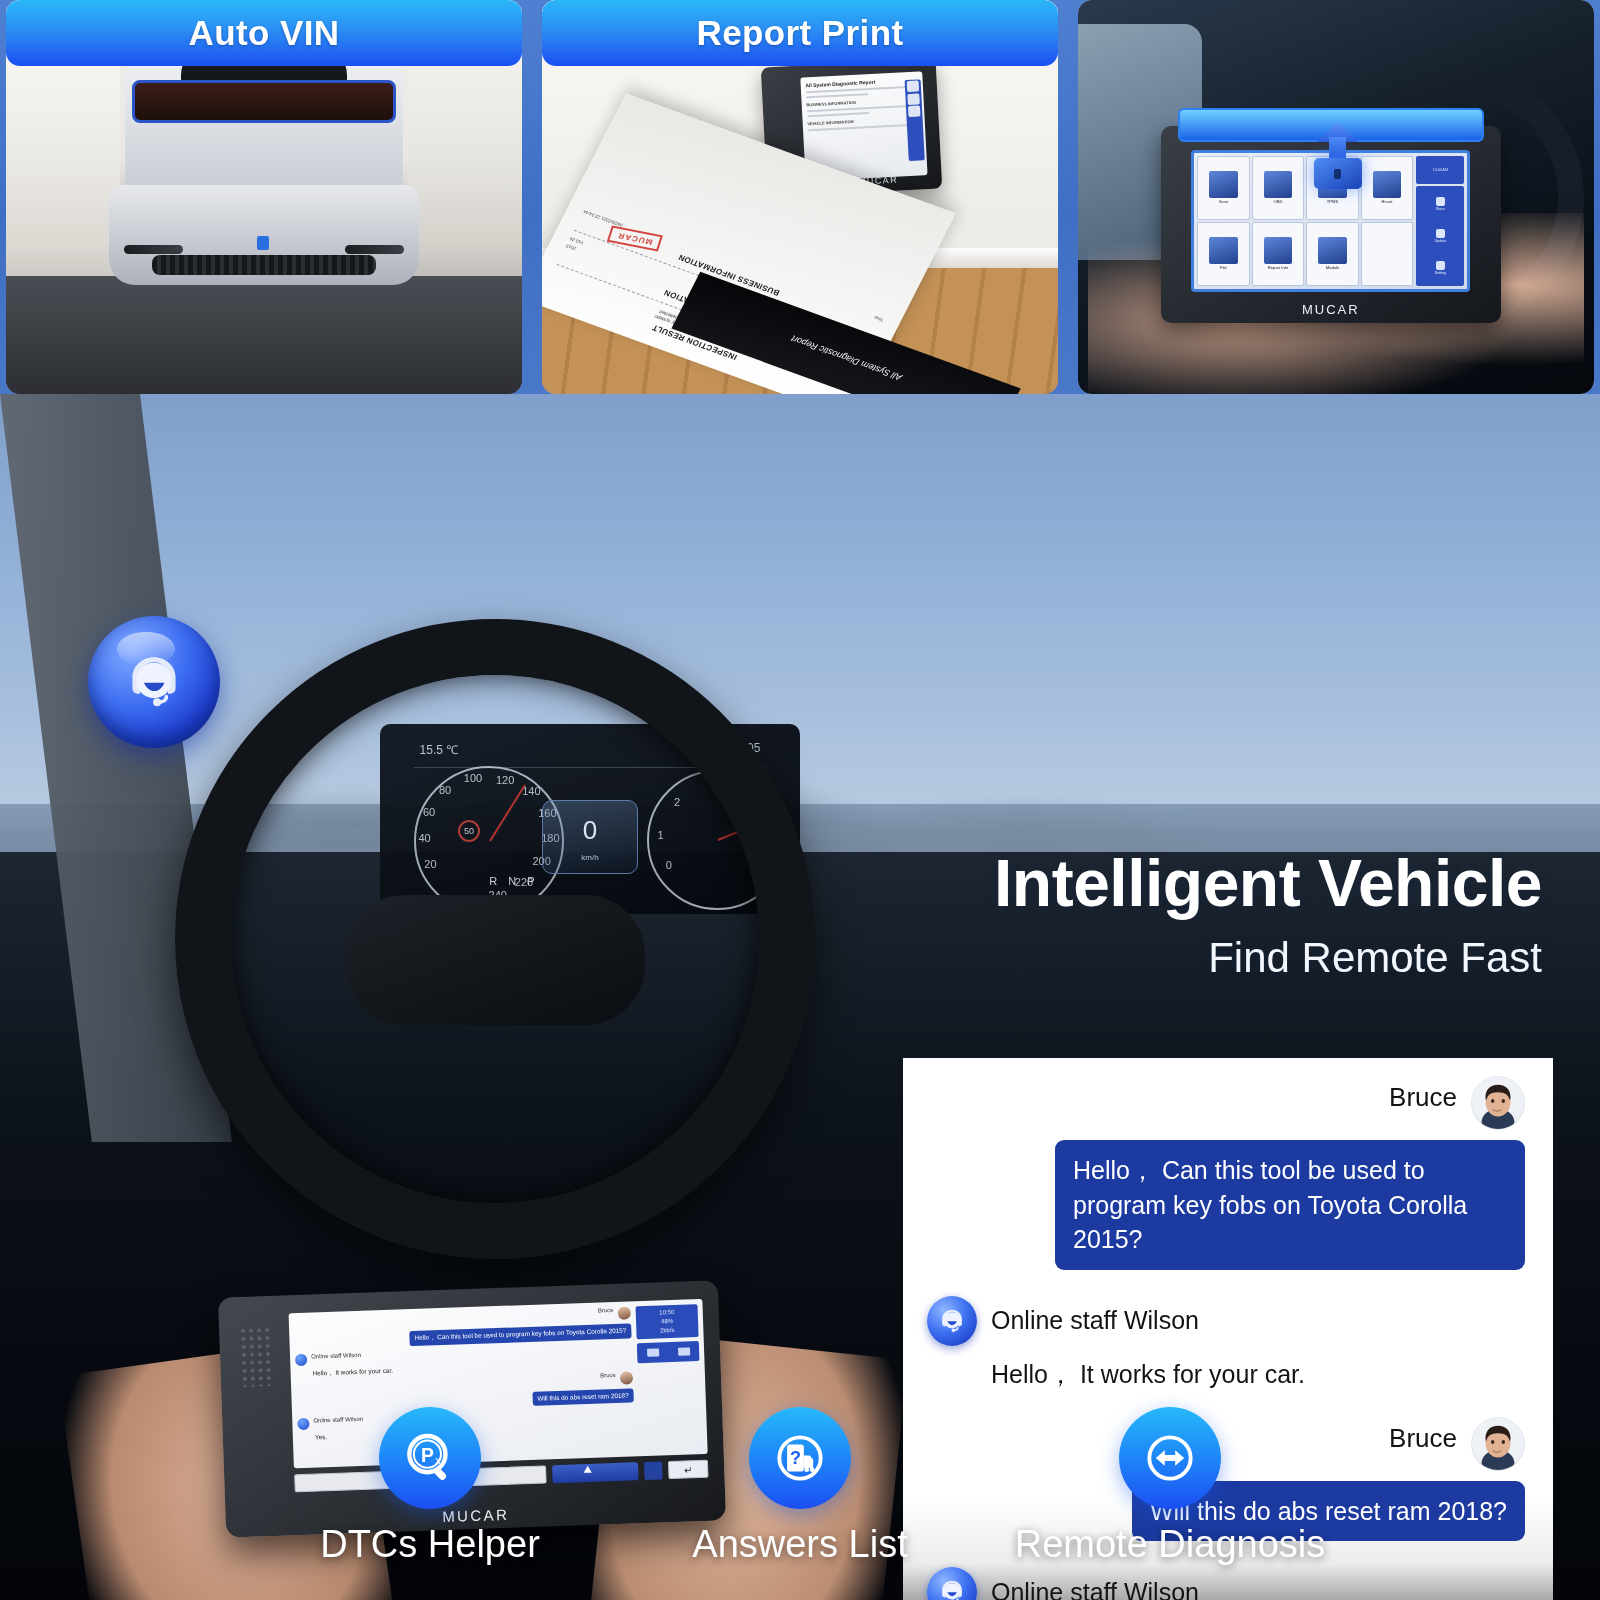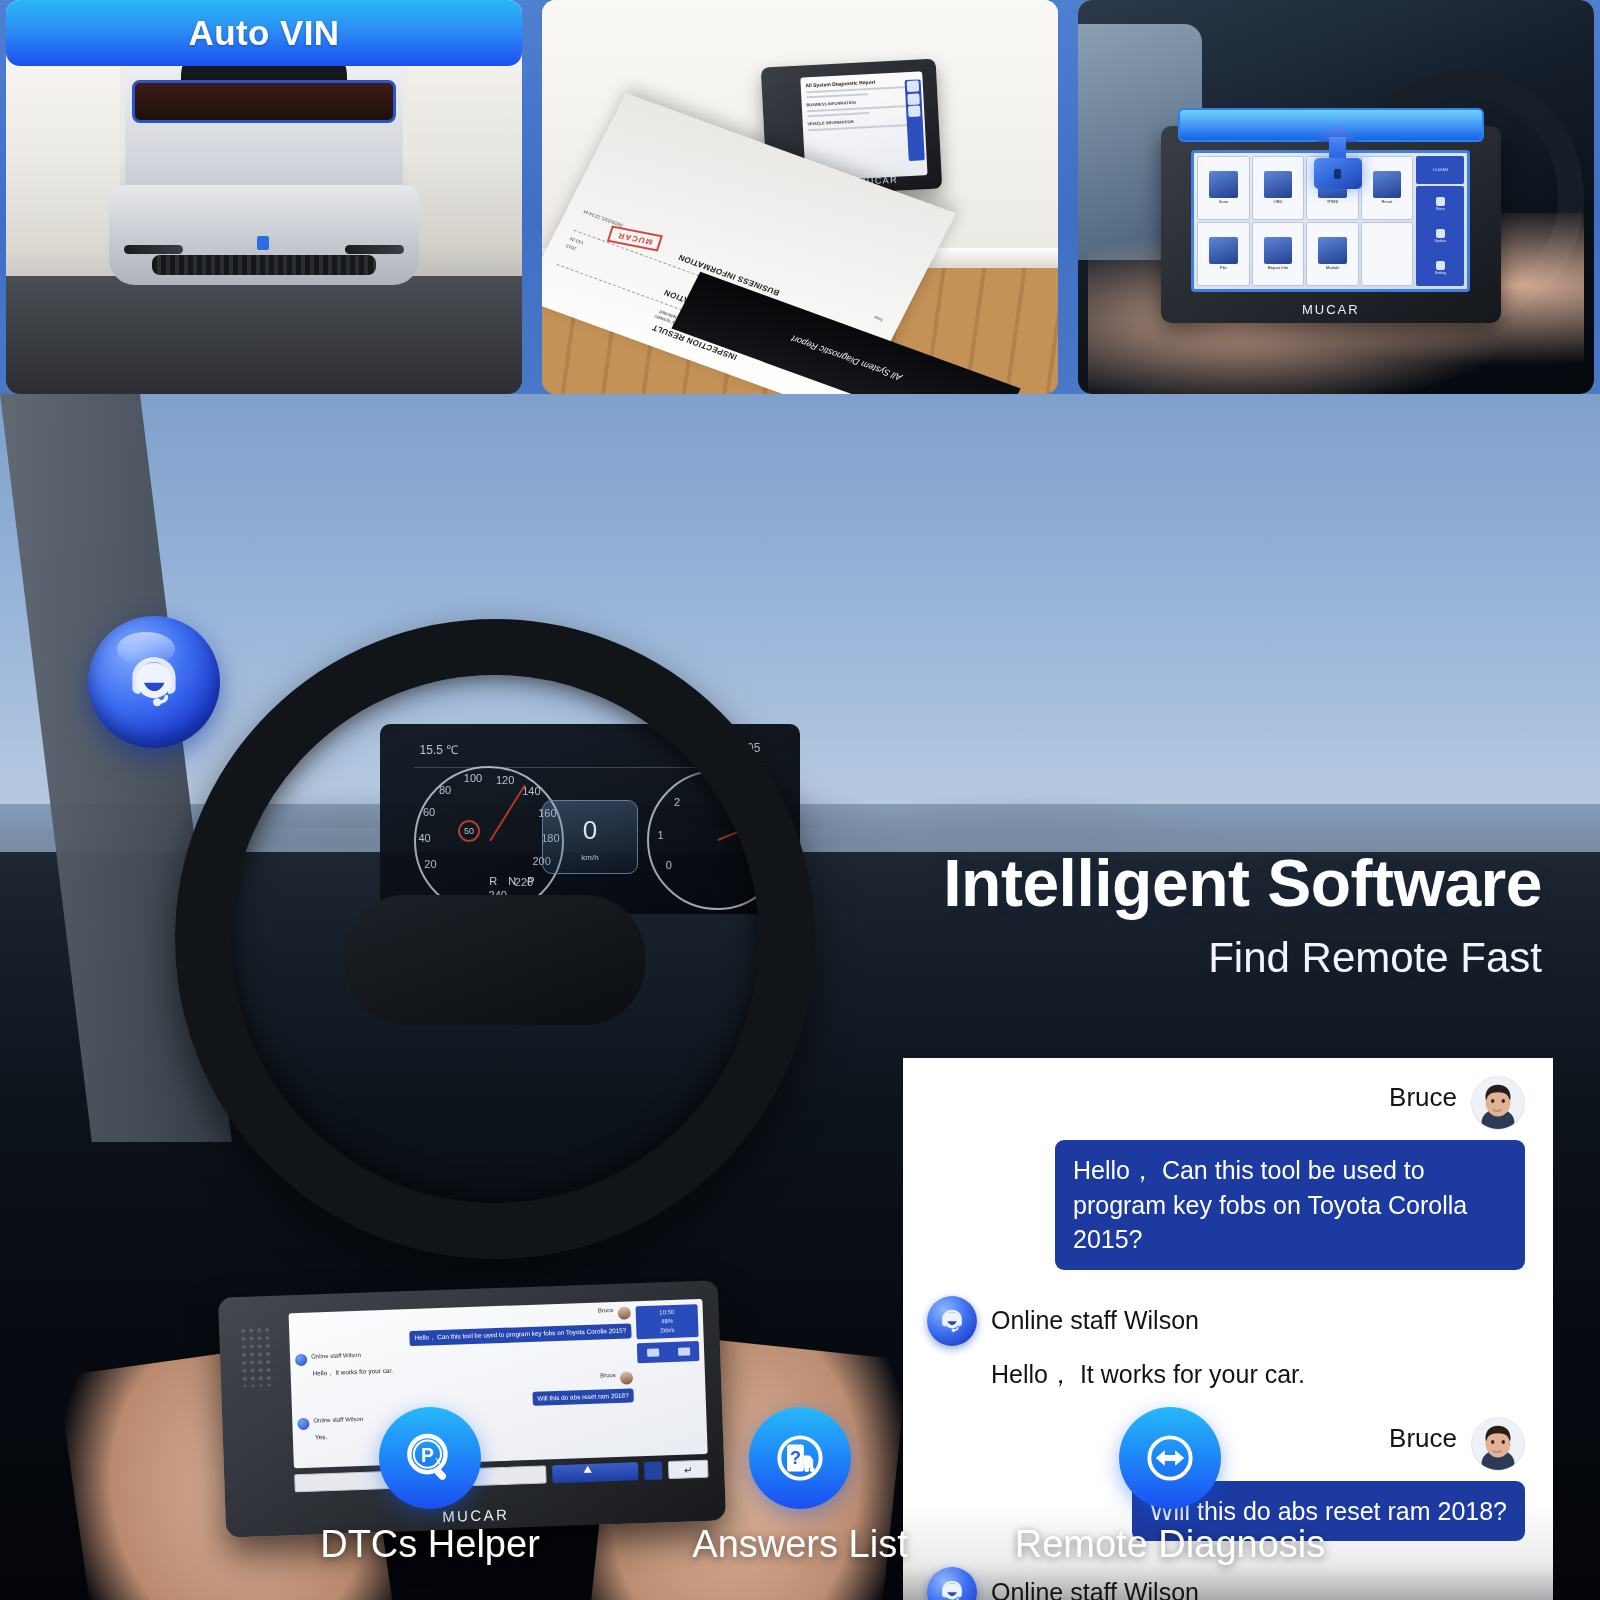--- a/index.html
+++ b/index.html
@@ -445,20 +445,23 @@
         <div class="rp-p-h">BUSINESS INFORMATION</div>
         <div class="rp-p-row">
             <span>Time</span>
             <span>06/29/2021 22:34:44</span>
           </div>
         <div class="rp-stamp">MUCAR</div>
       </div>
       <div class="rp-blackband">
         <span>All System Diagnostic Report</span>
       </div>
+    </div>
+    <div class="panel-banner">
+      <span>Report Print</span>
     </div>
   </div>
 
   <div class="panel">
     <div class="panel-img oc-scene">
       <div class="oc-win"></div>
         <div class="oc-wheel"></div>
         <div class="oc-hands"></div>
       <div class="oc-tablet">
         <div class="oc-topbar"></div>
@@ -632,21 +635,21 @@
     <div class="ht-bottom">
       <div class="ht-input"></div>
       <div class="ht-send"></div>
       <div class="ht-ico"></div>
       <div class="ht-back">↵</div>
     </div>
     <div class="ht-logo">MUCAR</div>
   </div>
 
   <div class="headline">
-    <h1>Intelligent Software</h1>
+    <h1>Intelligent Vehicle</h1>
     <h2>Find Remote Fast</h2>
   </div>
 
   <div class="chat-panel">
 
     <div class="c-row right">
       <span class="c-name">Bruce</span>
       <span class="c-ava">
         <svg width="54" height="54" viewBox="0 0 54 54" aria-hidden="true">
           <circle cx="27" cy="27" r="27" fill="#eef1f5"></circle>

